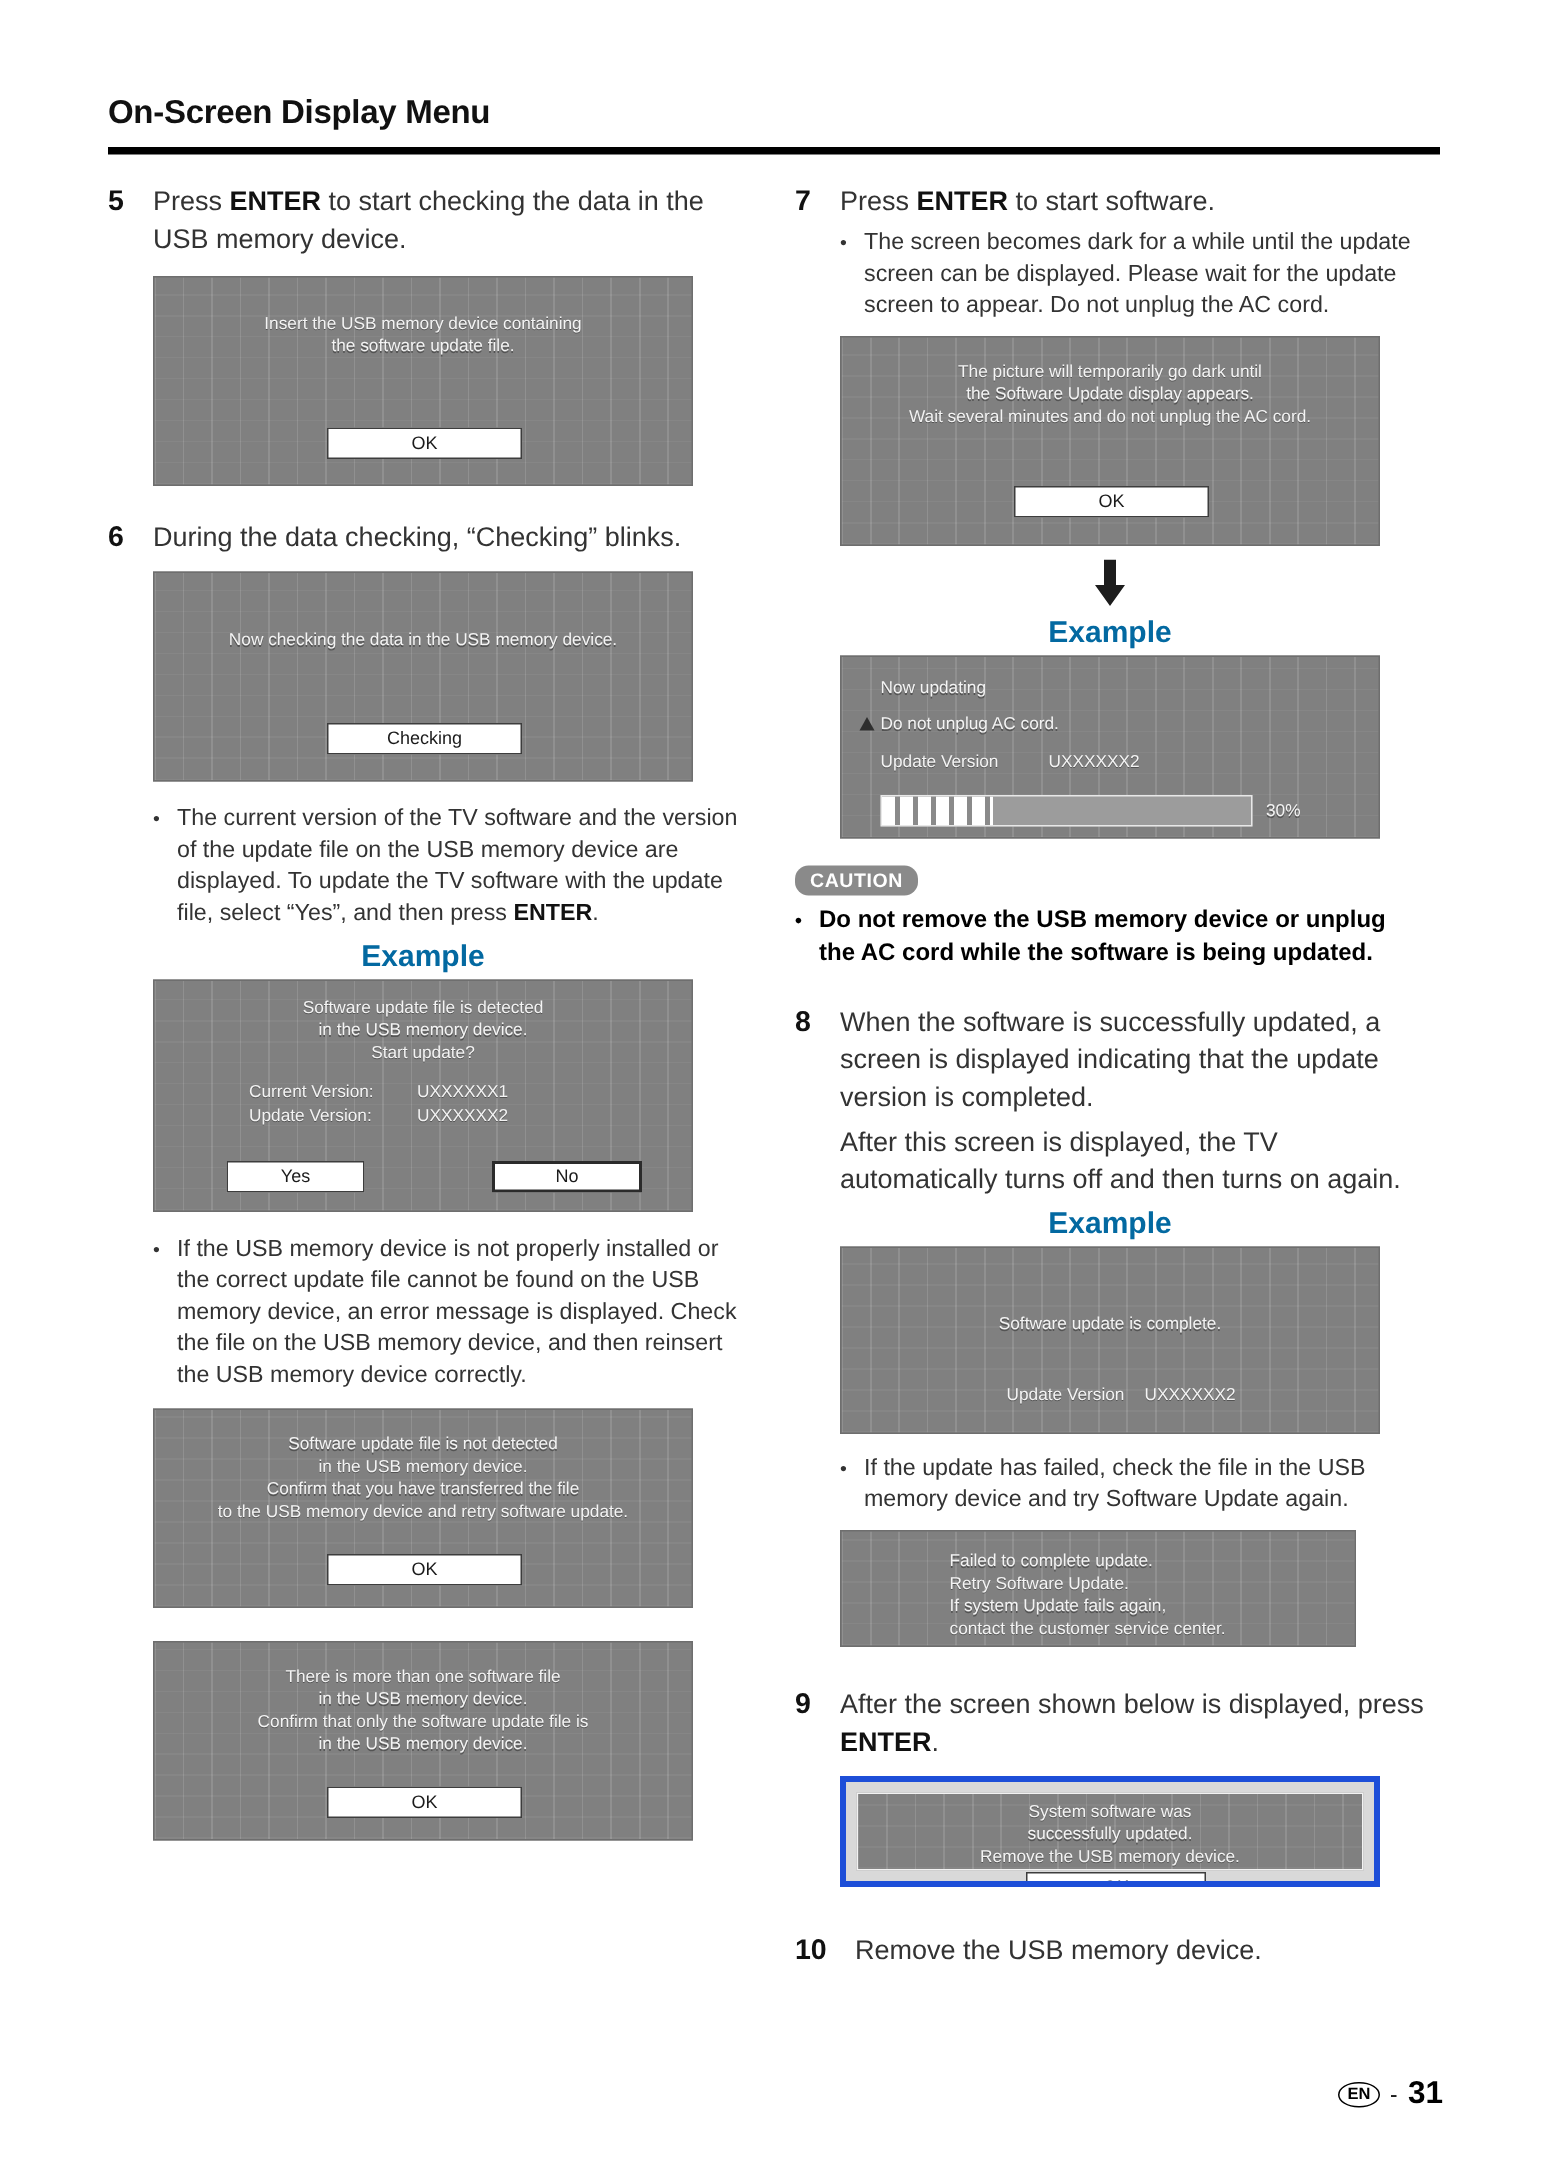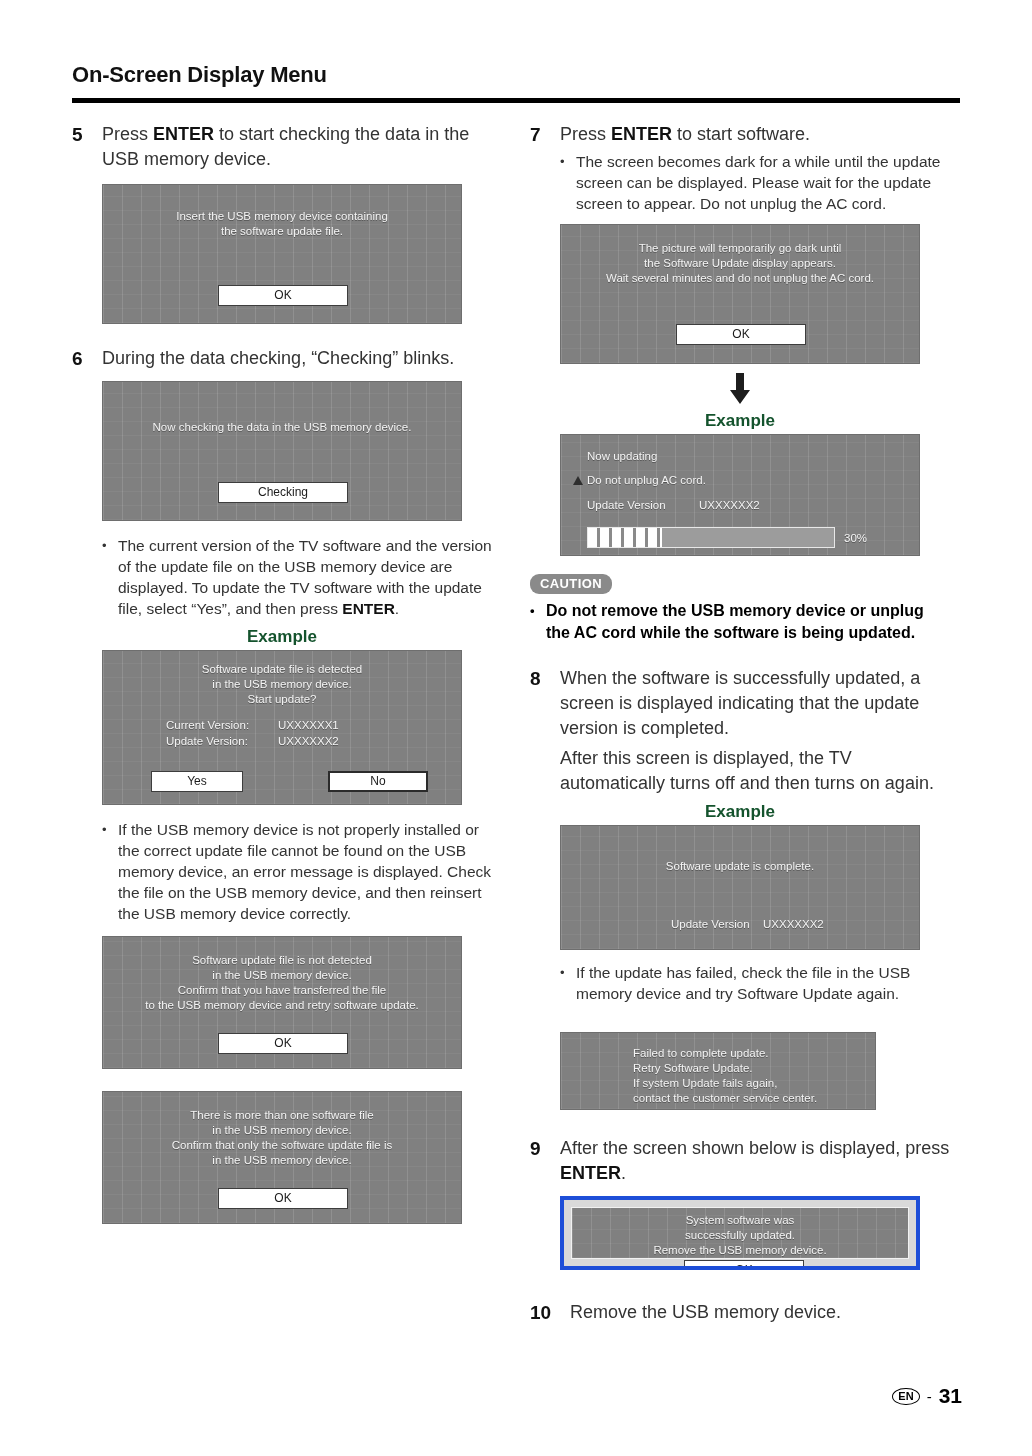--- a/index.html
+++ b/index.html
@@ -98,23 +98,23 @@
     font-weight: bold;
     font-size: 16px;
     line-height: 22px;
     color: #000;
     margin-top: 4px;
   }
 
   
   .example-label {
     text-align: center;
-    font-size: 17px;
-    font-weight: bold;
-    color: #14532d;
+    font-size: 20px;
+    font-weight: bold;
+    color: #0369a1;
     margin: 8px 0 3px 0;
   }
 
   
   .caution-badge {
     display: inline-block;
     background: #8a8a8a;
     color: #ffffff;
     font-size: 13px;
     font-weight: bold;
@@ -419,33 +419,33 @@
       <div class="step-num">8</div>
       <div class="step-body">
         <p>When the software is successfully updated, a screen is displayed indicating that the update version is completed.</p>
         <p>After this screen is displayed, the TV automatically turns off and then turns on again.</p>
       </div>
     </div>
 
     <div class="example-label" style="margin-left:30px;width:360px;margin-top:6px;">Example</div>
 
     <div class="osd" style="width:360px;height:125px;margin:0 0 0 30px;">
-      <div class="osd-msg" style="position:absolute;left:0;right:0;top:33px;text-align:center;">Software update is complete.</div>
+      <div class="osd-msg" style="position:absolute;left:0;right:0;top:44px;text-align:center;">Software update is complete.</div>
       <div class="osd-ver" style="position:absolute;left:110px;top:90px;width:240px;">
         <span class="lbl" style="width:92px;flex:0 0 92px;">Update Version</span>
         <span class="val">UXXXXXX2</span>
       </div>
     </div>
 
     <div class="note indent" style="margin-top:12px;">
       <span class="bullet">•</span>
       <span class="note-text">If the update has failed, check the file in the USB memory device and try Software Update again.</span>
     </div>
 
-    <div class="osd" style="width:316px;height:78px;margin:28px 0 0 30px;">
+    <div class="osd" style="width:344px;height:78px;margin:10px 0 0 30px;">
       <div class="osd-msg left" style="position:absolute;left:72px;top:13px;">
         <div>Failed to complete update.</div>
         <div>Retry Software Update.</div>
         <div>If system Update fails again,</div>
         <div>contact the customer service center.</div>
       </div>
     </div>
 
     
     <div class="step" style="margin-top:26px;">

